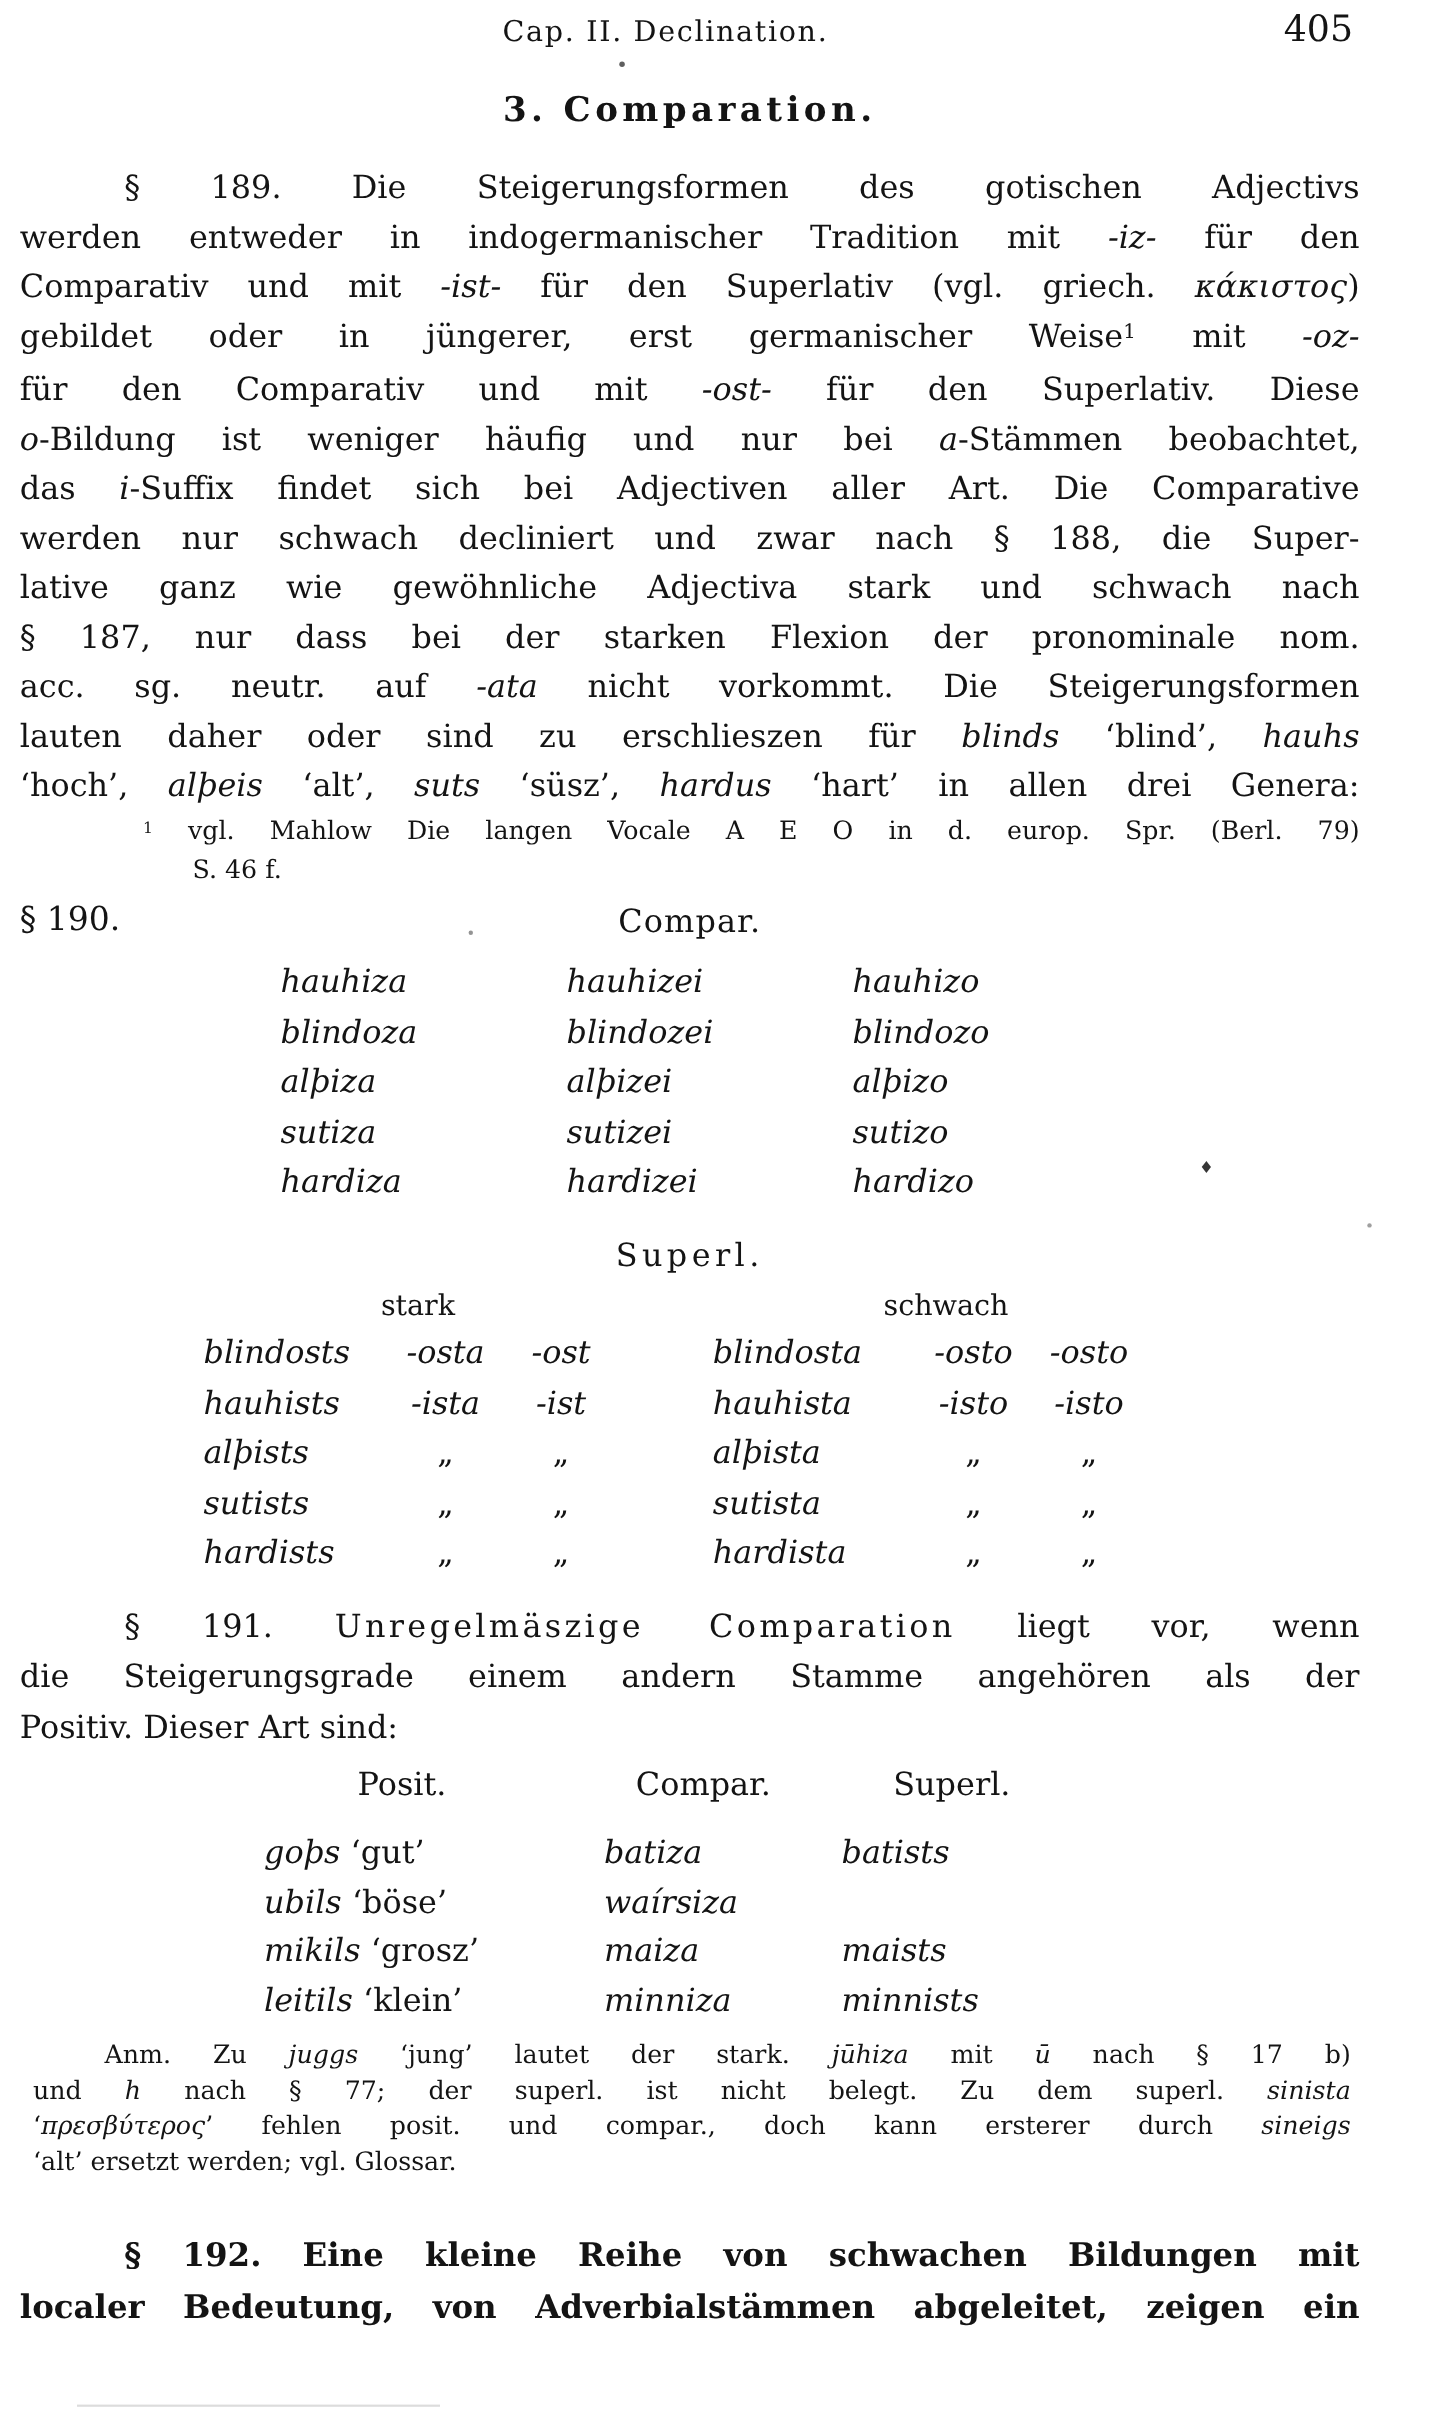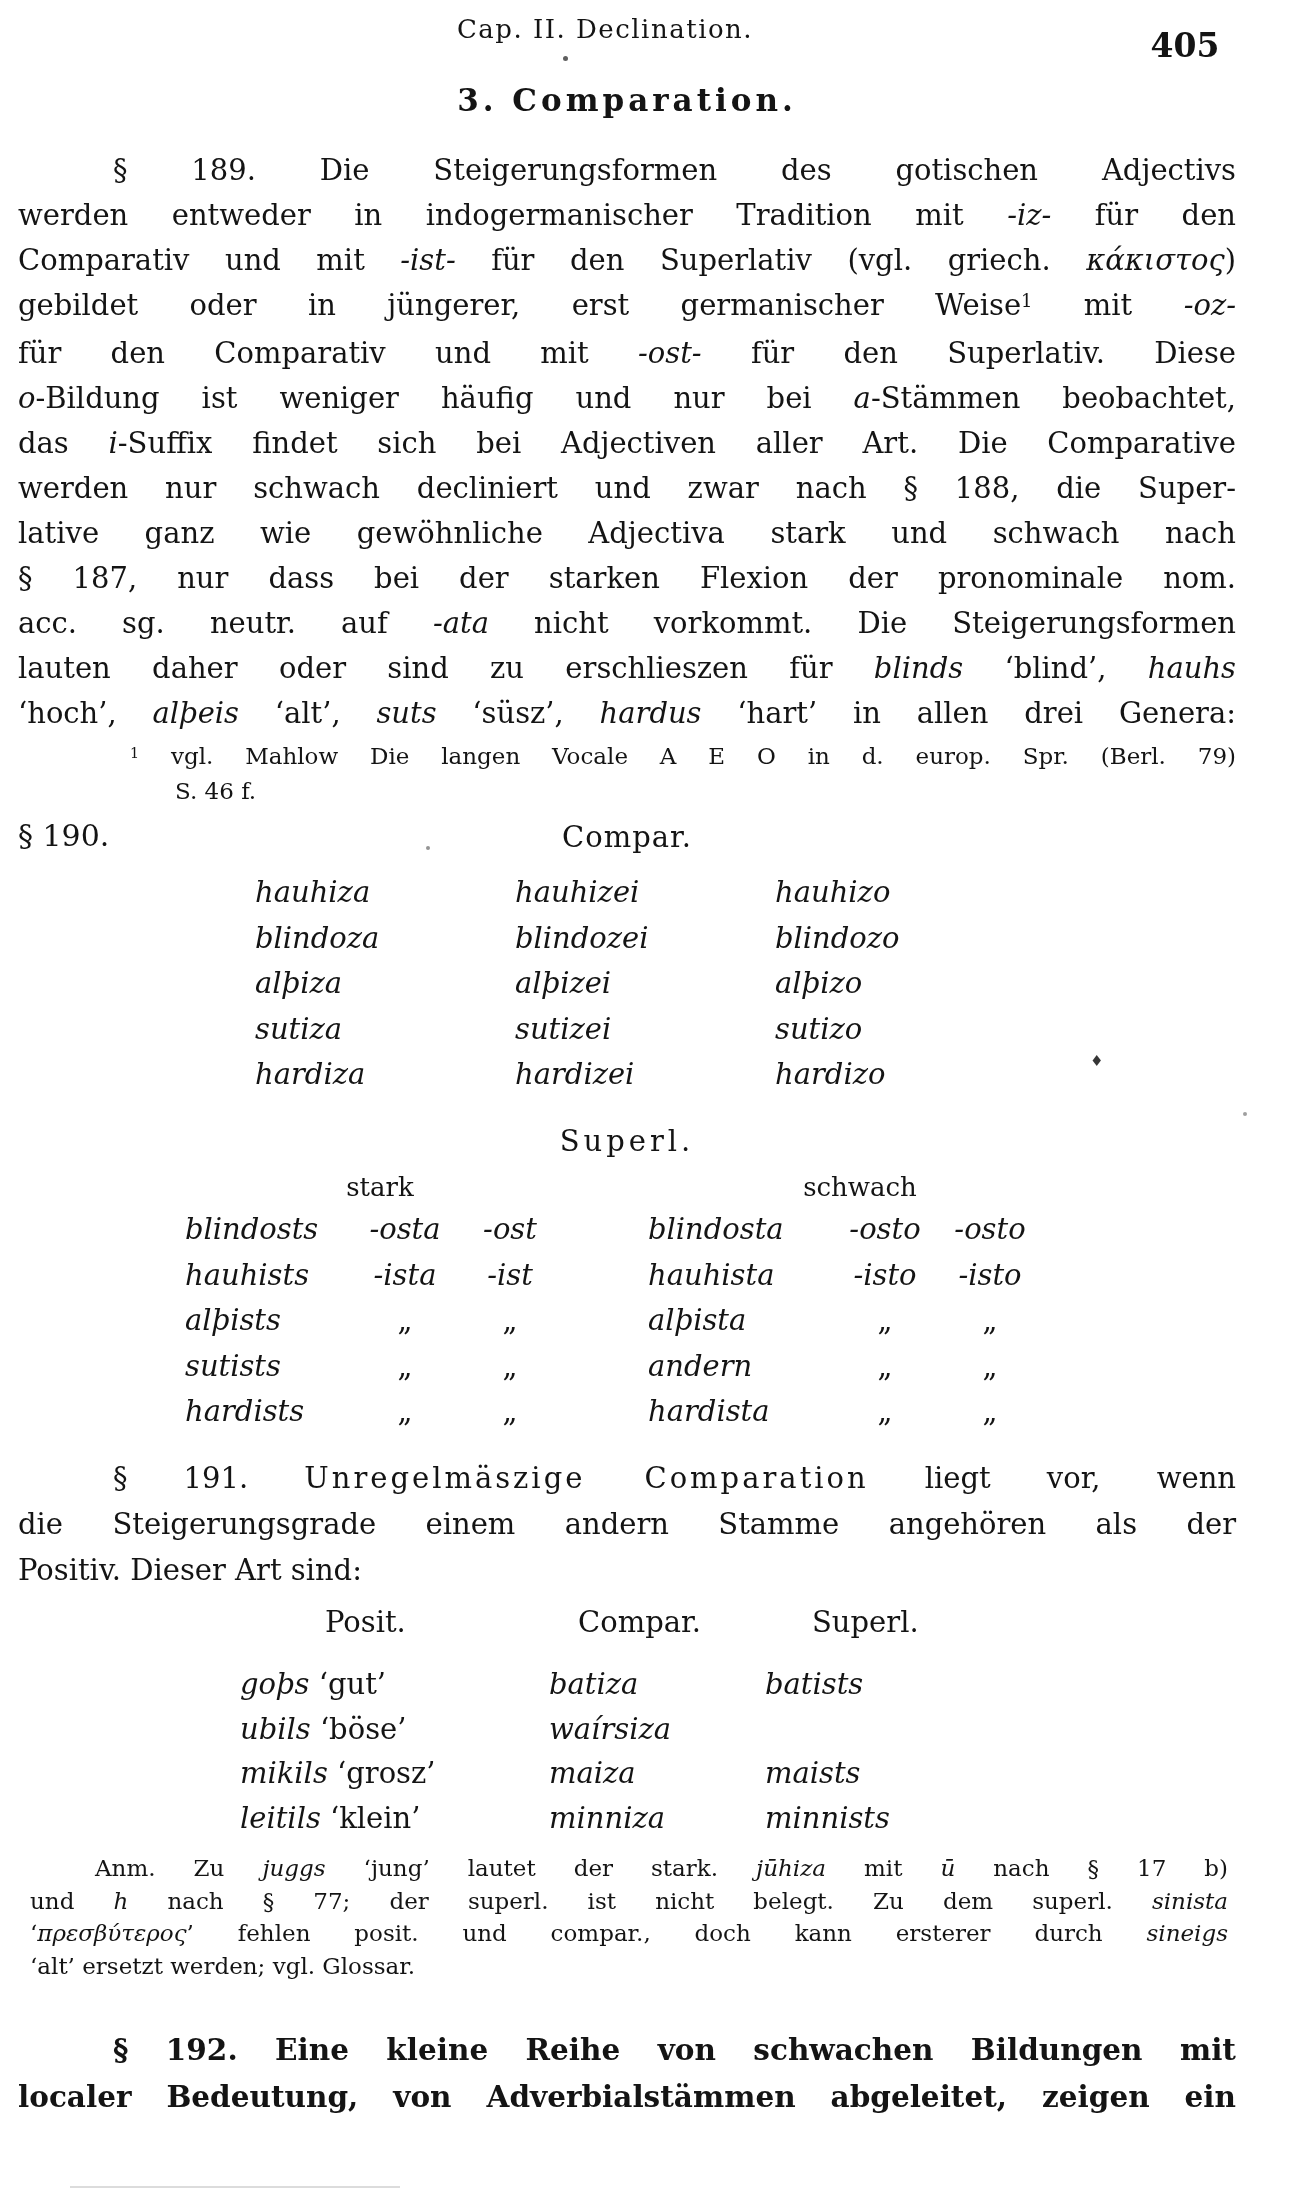--- a/index.html
+++ b/index.html
@@ -12,22 +12,22 @@
   }
   .abs { position:absolute; }
   .blk { position:absolute; left:18px; width:1218px; }
 
   
   .running-head {
     left:0; top:14px; width:1210px; text-align:center;
     font-size:26px; letter-spacing:1.5px;
   }
   .page-number {
-    left:1140px; top:6px; width:90px; text-align:center;
-    font-size:33px; font-weight:bold;margin-top:20px;
+    left:1140px; top:6px; width:90px; text-align:right;
+    font-size:33px; font-weight:normal;
   }
 
   
   .sec-heading {
     top:82px; text-align:center;
     font-size:31px; font-weight:bold; letter-spacing:4px;
   }
 
   
   .para .ln { font-size:29px; line-height:45px; text-align:justify; }
@@ -201,21 +201,21 @@
       <span class="cell it">hauhista</span>
       <span class="cell it sfx">-isto</span>
       <span class="cell it sfx">-isto</span>
     </div>
     <div class="rowS">
       <span class="cell it">alþista</span>
       <span class="cell sfx">„</span>
       <span class="cell sfx">„</span>
     </div>
     <div class="rowS">
-      <span class="cell it">andern</span>
+      <span class="cell it">sutista</span>
       <span class="cell sfx">„</span>
       <span class="cell sfx">„</span>
     </div>
     <div class="rowS">
       <span class="cell it">hardista</span>
       <span class="cell sfx">„</span>
       <span class="cell sfx">„</span>
     </div>
   </div>
 

